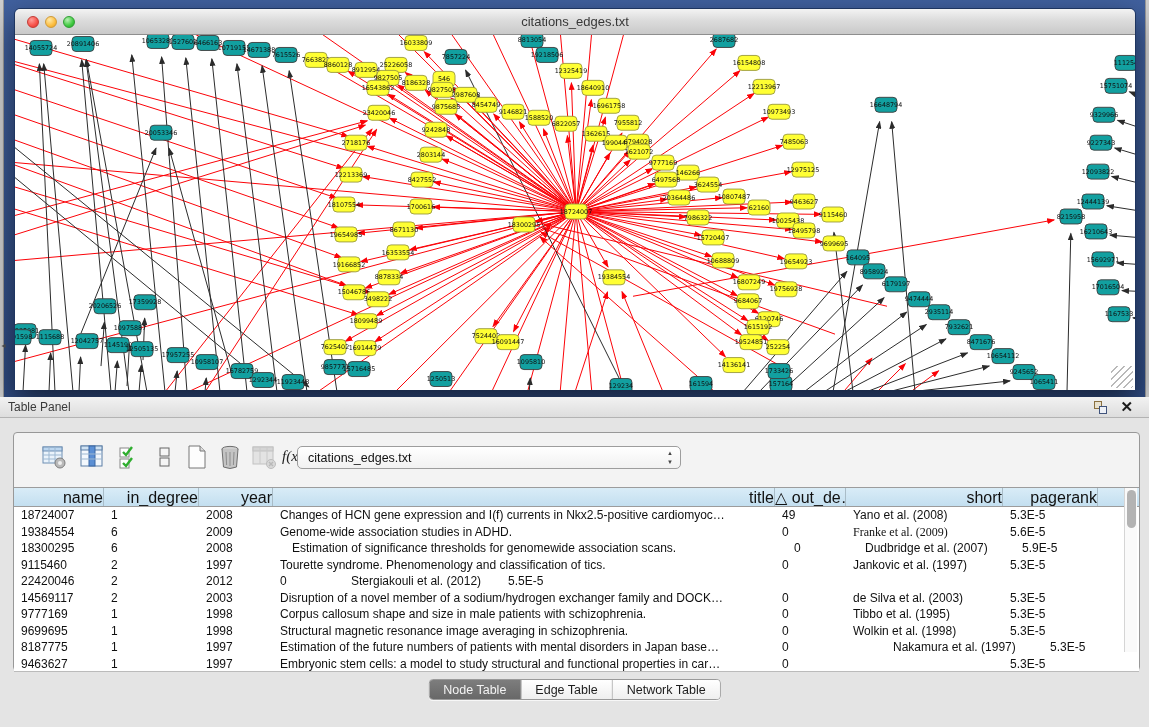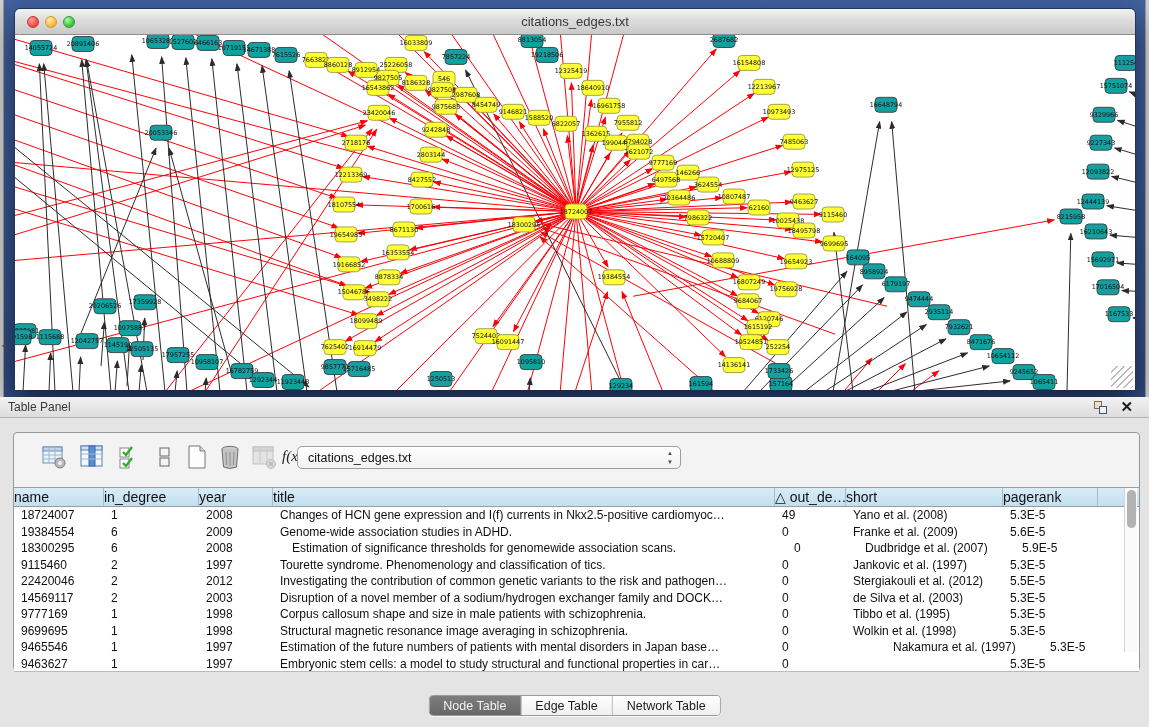--- a/index.html
+++ b/index.html
@@ -44,31 +44,31 @@
   .tb-icon { position:absolute; top:5px; width:26px; height:26px; }
   .fx { font-family:"Liberation Serif", serif; font-style:italic; font-size:15px; color:#222; }
   .combo { position:absolute; left:283px; top:7px; width:384px; height:23px;
     background:linear-gradient(180deg,#ffffff,#f1f1f1); border:1px solid #9d9d9d; border-radius:5px; }
   .combo-value { position:absolute; left:10px; top:4px; font-size:12.5px; color:#111; }
   .combo-step { position:absolute; right:7px; top:2px; font-size:6px; color:#444; line-height:9px; text-align:center; }
 
   .tbl { position:absolute; left:0px; top:54px; width:1125px; }
   .tbl-head { display:flex; height:20px; background:linear-gradient(180deg,#d9ecf7,#c3dff0);
     border-top:1px solid #9c9c9c; border-bottom:1px solid #9c9c9c; }
-  .th { font-size:14px; color:#111; text-align:left; line-height:19px;
+  .th { font-size:16px; color:#111; text-align:right; line-height:19px;
     border-right:1px solid #a9bcc7; overflow:hidden; white-space:nowrap; }
   .tbl-body { background:#fff; height:165px; border-bottom:1px solid #bbb; position:relative; }
   .tr { display:flex; height:16.5px; }
   .td { font-size:12px; color:#101010; line-height:16px; padding-left:7px;
     overflow:hidden; white-space:nowrap; }
   .vscroll { position:absolute; right:2px; top:55px; width:13px; height:164px;
     background:#fafafa; border-left:1px solid #d5d5d5; }
   .vthumb { position:absolute; left:1.5px; top:2px; width:9px; height:38px; background:#b3b3b3; border-radius:5px; }
 
-  .seg { position:absolute; left:50%; transform:translateX(-50%); top:298px; height:21px;
+  .seg { position:absolute; left:50%; transform:translateX(-50%); top:282px; height:21px;
     display:flex; border:1px solid #9a9a9a; border-radius:4px; overflow:hidden;
     background:#fff; box-shadow:0 1px 0 rgba(255,255,255,.7); }
   .seg-btn { font-size:12.5px; padding:0 14px; line-height:20px; color:#1d1d1d;
     border-right:1px solid #b0b0b0; background:linear-gradient(180deg,#ffffff,#efefef); }
   .seg-btn:last-child { border-right:none; }
   .seg-btn.sel { background:linear-gradient(180deg,#7d7d7d,#686868); color:#f3f3f3; }
 
   .statusbar { position:absolute; left:0; top:303px; width:100%; height:27px;
     background:linear-gradient(180deg,#ececec,#d9d9d9); border-top:1px solid #b2b2b2; }
   .mem-label { position:absolute; right:44px; top:7px; font-size:11.5px; color:#222; }
@@ -894,21 +894,21 @@
             <div class="td" style="width: 71px;">49</div>
             <div class="td" style="width: 157px;">Yano et al. (2008)</div>
             <div class="td" style="width: 95px;">5.3E-5</div>
           </div>
           <div class="tr">
             <div class="td" style="width: 90px;">19384554</div>
             <div class="td" style="width: 95px;">6</div>
             <div class="td" style="width: 74px;">2009</div>
             <div class="td" style="width: 502px;">Genome-wide association studies in ADHD.</div>
             <div class="td" style="width: 71px;">0</div>
-            <div class="td" style="width: 157px;">Franke et al. (2009)</div>
+            <div class="td" style="width: 157px; font-family: Liberation Serif, serif;">Franke et al. (2009)</div>
             <div class="td" style="width: 95px;">5.6E-5</div>
           </div>
           <div class="tr">
             <div class="td" style="width: 90px;">18300295</div>
             <div class="td" style="width: 95px;">6</div>
             <div class="td" style="width: 74px;">2008</div>
             <div class="td" style="width: 502px; margin-left: 12px;">Estimation of significance thresholds for genomewide association scans.</div>
             <div class="td" style="width: 71px;">0</div>
             <div class="td" style="width: 157px;">Dudbridge et al. (2007)</div>
             <div class="td" style="width: 95px;">5.9E-5</div>
@@ -919,21 +919,20 @@
             <div class="td" style="width: 74px;">1997</div>
             <div class="td" style="width: 502px;">Tourette syndrome. Phenomenology and classification of tics.</div>
             <div class="td" style="width: 71px;">0</div>
             <div class="td" style="width: 157px;">Jankovic et al. (1997)</div>
             <div class="td" style="width: 95px;">5.3E-5</div>
           </div>
           <div class="tr">
             <div class="td" style="width: 90px;">22420046</div>
             <div class="td" style="width: 95px;">2</div>
             <div class="td" style="width: 74px;">2012</div>
-            <div class="td" style="width: 502px;">Investigating the contribution of common genetic variants to the risk and pathogen…</div>
             <div class="td" style="width: 71px;">0</div>
             <div class="td" style="width: 157px;">Stergiakouli et al. (2012)</div>
             <div class="td" style="width: 95px;">5.5E-5</div>
           </div>
           <div class="tr">
             <div class="td" style="width: 90px;">14569117</div>
             <div class="td" style="width: 95px;">2</div>
             <div class="td" style="width: 74px;">2003</div>
             <div class="td" style="width: 502px;">Disruption of a novel member of a sodium/hydrogen exchanger family and DOCK…</div>
             <div class="td" style="width: 71px;">0</div>
@@ -952,21 +951,21 @@
           <div class="tr">
             <div class="td" style="width: 90px;">9699695</div>
             <div class="td" style="width: 95px;">1</div>
             <div class="td" style="width: 74px;">1998</div>
             <div class="td" style="width: 502px;">Structural magnetic resonance image averaging in schizophrenia.</div>
             <div class="td" style="width: 71px;">0</div>
             <div class="td" style="width: 157px;">Wolkin et al. (1998)</div>
             <div class="td" style="width: 95px;">5.3E-5</div>
           </div>
           <div class="tr">
-            <div class="td" style="width: 90px;">9465546</div>
+            <div class="td" style="width: 90px;">8187775</div>
             <div class="td" style="width: 95px;">1</div>
             <div class="td" style="width: 74px;">1997</div>
             <div class="td" style="width: 502px;">Estimation of the future numbers of patients with mental disorders in Japan base…</div>
             <div class="td" style="width: 71px;">0</div>
             <div class="td" style="width: 157px; margin-left: 40px;">Nakamura et al. (1997)</div>
             <div class="td" style="width: 95px;">5.3E-5</div>
           </div>
           <div class="tr">
             <div class="td" style="width: 90px;">9463627</div>
             <div class="td" style="width: 95px;">1</div>

